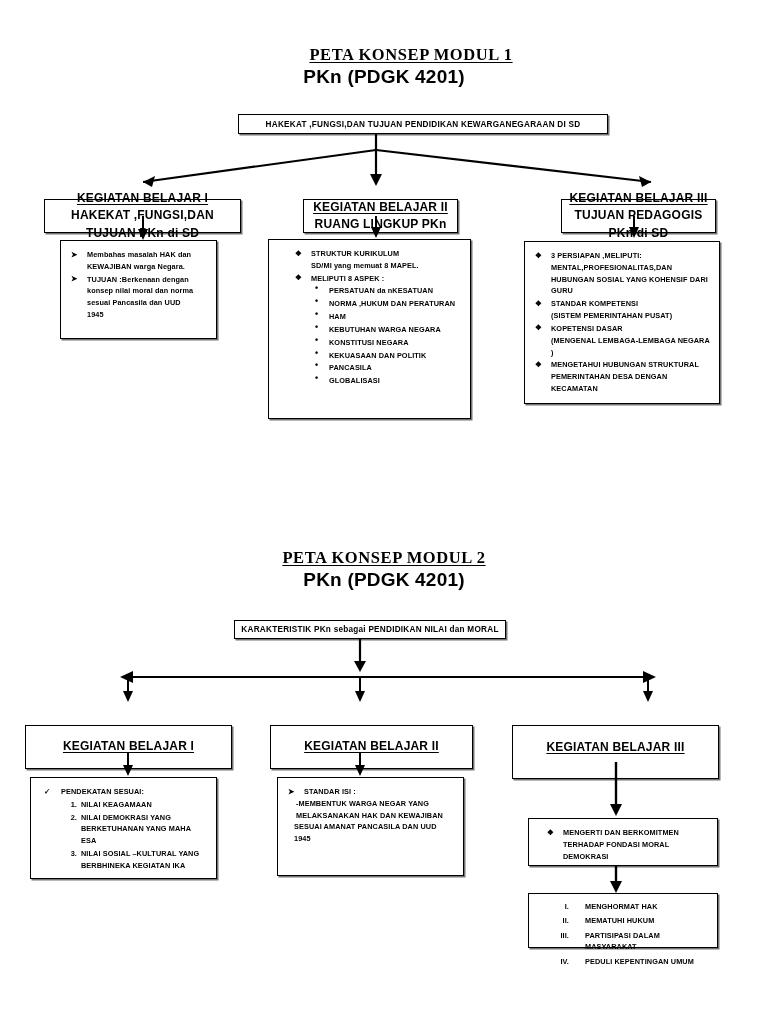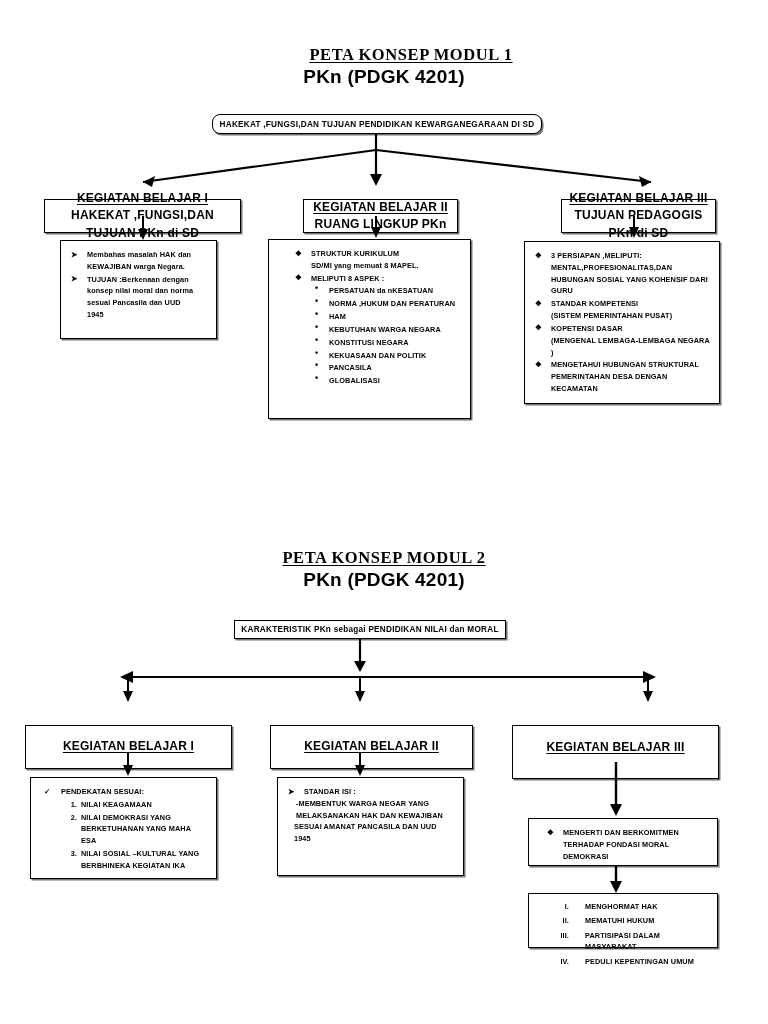--- a/index.html
+++ b/index.html
@@ -79,21 +79,21 @@
 
 <div class="page">
 
   <div>
 
     <div class="title-main" style="top:45px;padding-left:27px;">
       <span>PETA KONSEP MODUL 1</span>
     </div>
     <div class="title-sub" style="top:66px;">PKn (PDGK 4201)</div>
 
-    <div class="box hdr-box" style="left:212px;top:114px;width:330px;height:20px;border-radius:8px;">
+    <div class="box hdr-box" style="left:238px;top:114px;width:370px;height:20px;">
       <span>HAKEKAT ,FUNGSI,DAN TUJUAN PENDIDIKAN  KEWARGANEGARAAN DI SD</span>
     </div>
 
     <svg class="edge" style="left:0;top:134px;width:768px;height:52px;">
 
       <line x1="376" y1="0" x2="376" y2="16" stroke-width="2.2"></line>
 
       <path d="M376 16 L143 48" stroke-width="2.2"></path>
       <polygon points="143,48 155,42 152,53" fill="#000"></polygon>
 

